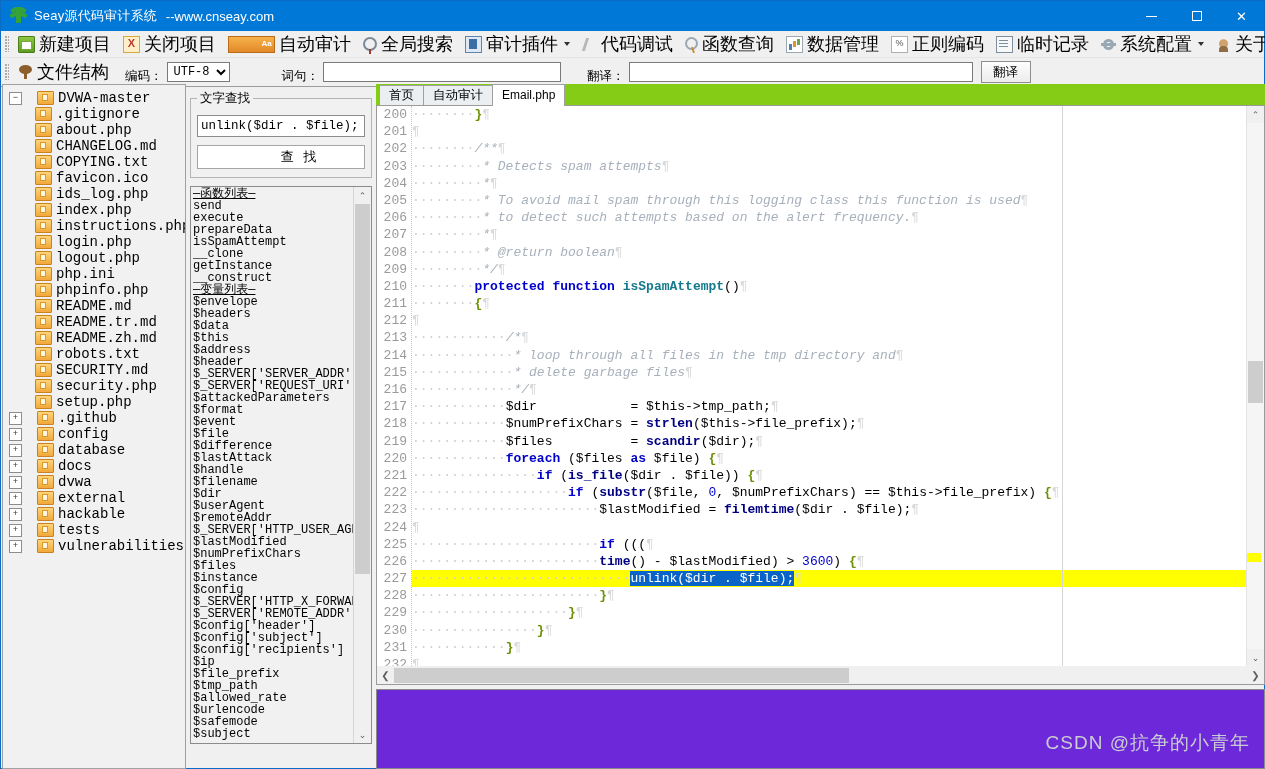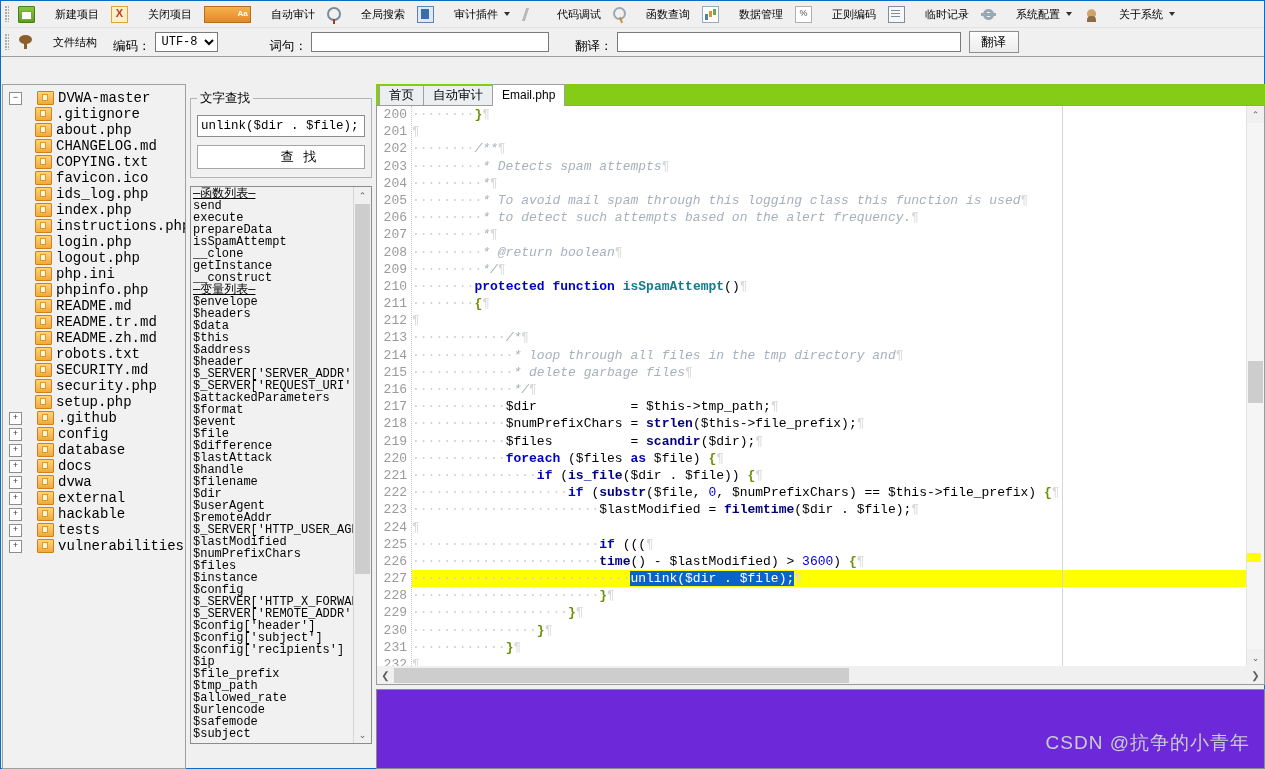--- a/index.html
+++ b/index.html
@@ -26,21 +26,21 @@
   .tb-btn{width:45px;height:30px;display:flex;align-items:center;justify-content:center;color:#fff;font-size:13px;}
   .glyph-min{width:11px;height:1px;background:#fff;}
   .glyph-max{width:10px;height:10px;border:1px solid #fff;box-sizing:border-box;}
 
   
   .toolbar{height:26px;background:#f0f0f0;display:flex;align-items:center;border-bottom:1px solid #e4e4e4;}
   .grip{width:4px;height:16px;margin:0 3px 0 4px;flex:none;
     background-image:radial-gradient(circle at 1px 1px, #adadad 1px, transparent 1px);
     background-size:3px 3px;}
   .tbi{display:flex;align-items:center;height:22px;padding:0 5px;margin:0 1px;white-space:nowrap;cursor:default;}
-  .tbi .lbl{font-size:11px;margin-left:20px;}
+  .tbi .lbl{font-size:18px;margin-left:4px;}
   .ico{width:15px;height:15px;position:relative;flex:none;display:inline-block;}
   .caret{margin-left:6px;width:0;height:0;border-left:3.5px solid transparent;border-right:3.5px solid transparent;border-top:4px solid #303030;}
 
   
   .ic-newproj{background:linear-gradient(#8dc63f,#5a9e20);border:1px solid #4c7d1b;border-radius:1px;}
   .ic-newproj:after{content:"";position:absolute;left:2px;top:4px;width:9px;height:7px;background:#fff;border:1px solid #7aa83c;}
   .ic-close{background:#fdf0c8;border:1px solid #d6a93a;color:#c0392b;font-weight:bold;font-size:11px;line-height:13px;text-align:center;}
   .ic-auto{background:linear-gradient(#f6b24a,#e2892a);border:1px solid #b96d1c;color:#fff;font-size:8px;line-height:14px;text-align:center;font-weight:bold;padding-left:30px;}
   .ic-search{border:2px solid #7a8a99;border-radius:50%;width:10px;height:10px;margin-top:0;}
   .ic-search:after{content:"";position:absolute;left:4px;top:10px;width:2px;height:5px;background:#a03c2e;}
@@ -151,20 +151,40 @@
 
   .outbox{height:78px;border:1px solid #8a8a8a;background:#6d28d9;margin-top:4px;position:relative;}
   .wm{position:absolute;right:14px;bottom:12px;color:#c9cdd2;font-size:19px;letter-spacing:1px;
     font-family:"Liberation Sans",sans-serif;}
 </style>
 </head>
 <body>
 
 <div class="app">
 
+  <div class="titlebar">
+    <div class="tb-icon">
+      <div class="leaf"></div>
+        <div class="l1"></div>
+        <div class="l2"></div>
+        <div class="l3"></div>
+        <div class="l4"></div>
+    </div>
+    <span class="tb-title">Seay源代码审计系统</span>
+    <span class="tb-sub">--www.cnseay.com</span>
+    <div class="tb-controls">
+      <div class="tb-btn">
+          <div class="glyph-min"></div>
+        </div>
+      <div class="tb-btn">
+          <div class="glyph-max"></div>
+        </div>
+      <div class="tb-btn close">✕</div>
+    </div>
+  </div>
 
   <div class="toolbar">
     <div class="grip"></div>
     <div class="tbi">
       <span class="ico ic-newproj"></span>
       <span class="lbl">新建项目</span>
     </div>
     <div class="tbi">
       <span class="ico ic-close">X</span>
       <span class="lbl">关闭项目</span>

